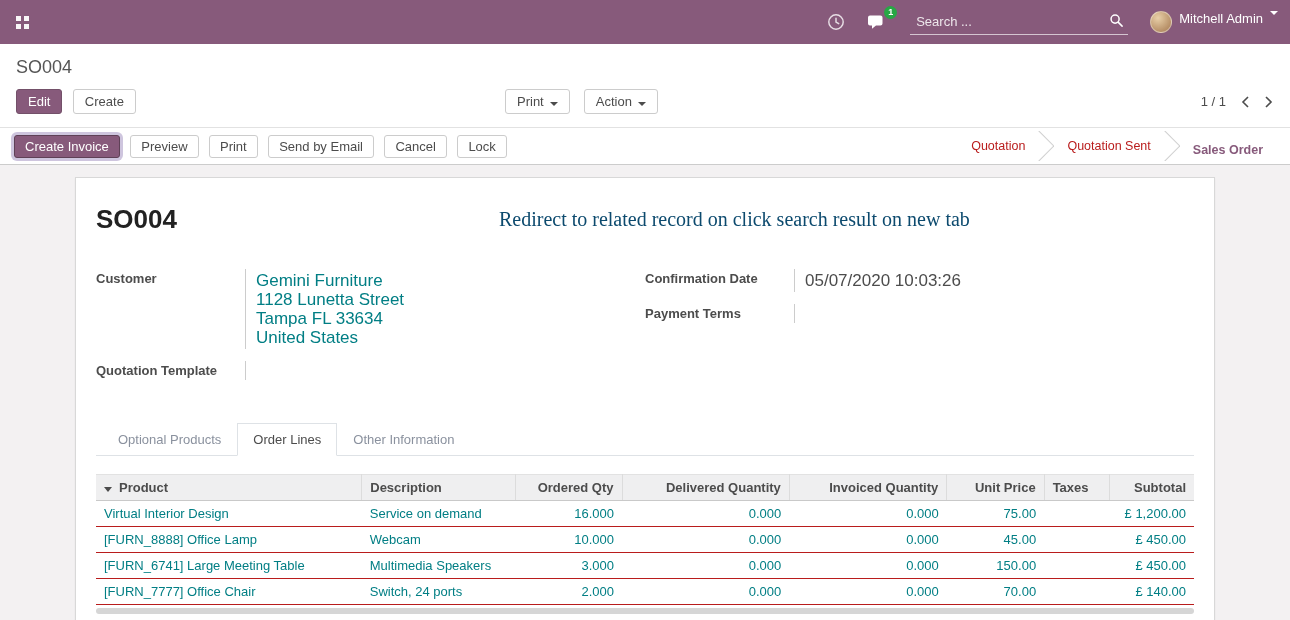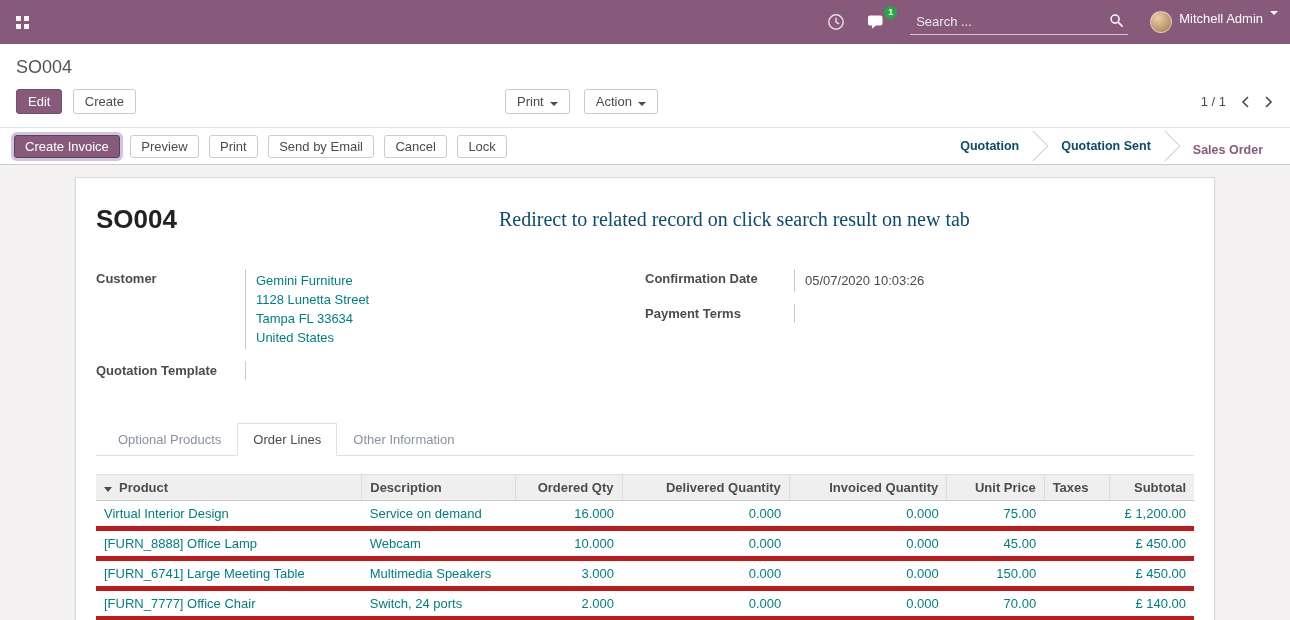--- a/index.html
+++ b/index.html
@@ -41,60 +41,60 @@
   .chev { cursor:pointer; display:flex; align-items:center; }
 
   
   .statusbar { display:flex; align-items:center; justify-content:space-between;
     border-top:1px solid #e2e2e2; border-bottom:1px solid #ccc; background:#fff;
     padding:3px 14px 3px 14px; box-shadow:0 1px 2px rgba(0,0,0,.05); }
   .sb-left .btn { padding:3px 10px; }
   .sb-primary { background:#875A7B !important; border-color:#5f4157 !important; color:#fff !important;
     box-shadow:0 0 0 3px rgba(115,90,160,.35); }
   .sb-states { display:flex; align-items:stretch; height:30px; }
-  .state { display:flex; align-items:center; padding:0 13px; font-size:12.5px; color:#0c4a6e; cursor:pointer;font-weight:bold; }
+  .state { display:flex; align-items:center; padding:0 13px; font-size:12.5px; color:#b91c1c; cursor:pointer; }
   .state.active { color:#875A7B; font-weight:bold;margin-top:8px; }
   .sep { position:relative; width:16px; overflow:hidden; }
   .sep::before { content:""; position:absolute; width:21px; height:21px; top:4px; left:-10px;
     transform:rotate(45deg); border-top:1px solid #d0d0d0; border-right:1px solid #d0d0d0; }
 
   
   .content-area { background:#f3f1f2; height:462px; padding-top:12px; }
   .sheet { width:1140px; margin:0 auto; background:#fff; border:1px solid #d8d8d8;
     box-shadow:0 1px 2px rgba(0,0,0,.05); padding:26px 20px 24px; min-height:500px; }
   .sheet-header { display:flex; align-items:center; margin-bottom:34px; }
   .sheet-header h1 { font-size:26px; color:#222; font-weight:bold; }
   .annotation { margin-left:322px; font-family:"Liberation Serif", serif;
     font-size:20px; color:#0c4a6e; white-space:nowrap; }
 
   .o-groups { display:flex; }
   .o-group { width:50%; }
   .frow { display:flex; margin-bottom:12px; }
   .flabel { width:150px; flex:0 0 150px; font-size:13px; font-weight:bold; color:#4c4c4c;
     border-right:1px solid #ccc; padding:2px 10px 2px 0; }
-  .fvalue { padding:2px 0 2px 10px; font-size:13px; line-height:19px; }
+  .fvalue { padding:2px 0 2px 10px; font-size:17px; line-height:19px; }
   .teal, .teal div { color:#017e84; }
   .fvalue a { color:#017e84; text-decoration:none; cursor:pointer; }
   .dark-val { color:#4c4c4c; }
 
   .tabs { display:flex; border-bottom:1px solid #dee2e6; margin-top:30px; padding-left:6px; }
   .tab { font-size:13px; padding:8px 15px; cursor:pointer; color:#8a919e;
     border:1px solid transparent; border-bottom:none; position:relative; top:1px; }
   .tab.active { color:#4c4c4c; background:#fff; border-color:#dee2e6; border-bottom:1px solid #fff; }
 
   table.olist { width:100%; border-collapse:collapse; margin-top:18px; font-size:13px; table-layout:fixed; }
   .olist col.c-product{width:24.3%}.olist col.c-desc{width:14.1%}.olist col.c-oqty{width:9.7%}
   .olist col.c-dqty{width:15.3%}.olist col.c-iqty{width:14.4%}.olist col.c-price{width:8.9%}
   .olist col.c-tax{width:6%}.olist col.c-sub{width:7.7%}
   .olist th { background:#efeff0; color:#4c4c4c; font-weight:bold; text-align:left;
     padding:5px 8px; border-top:1px solid #e2e2e2; border-bottom:1px solid #c9c9c9;
     border-right:1px solid #dcdcdc; white-space:nowrap; overflow:hidden; }
   .olist th:last-child { border-right:none; }
   .olist th.num, .olist td.num { text-align:right; }
-  .olist td { padding:5px 8px; border-bottom:5px solid #b91c1c; color:#017e84;
+  .olist td { padding:5px 8px; border-bottom:1px solid #b91c1c; color:#017e84;
     white-space:nowrap; overflow:hidden; }
   .th-caret { display:inline-block; width:0; height:0; border-left:4px solid transparent;
     border-right:4px solid transparent; border-top:5px solid #4c4c4c; margin-right:7px; cursor:pointer; }
   .table-scrollbar { height:6px; background:#d6d6d6; border-radius:3px; margin-top:3px; cursor:pointer; }
 </style>
 </head>
 <body>
 
 <div class="topbar">
   <div class="grid-icon">

